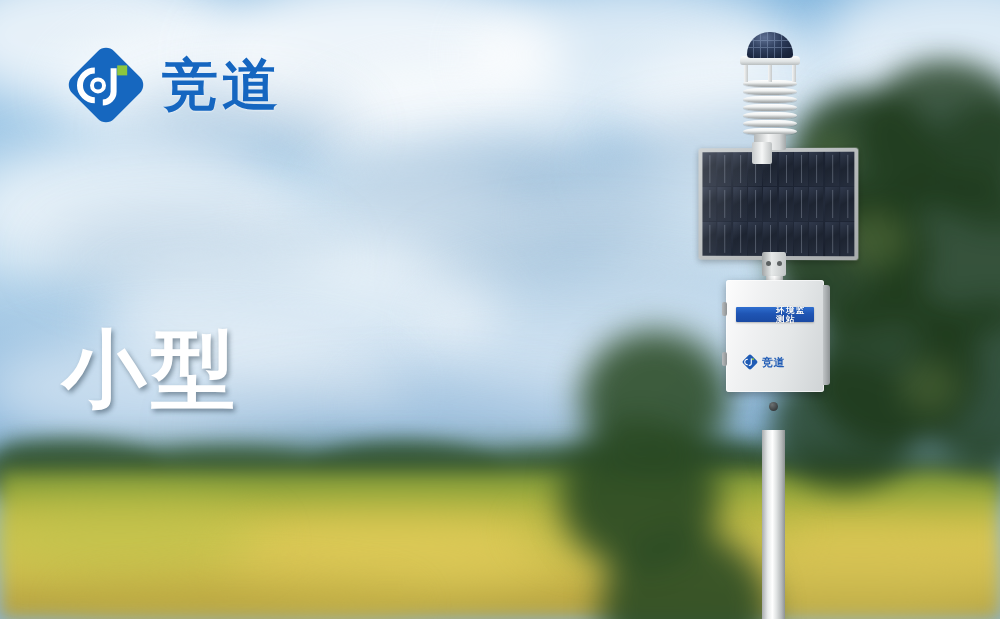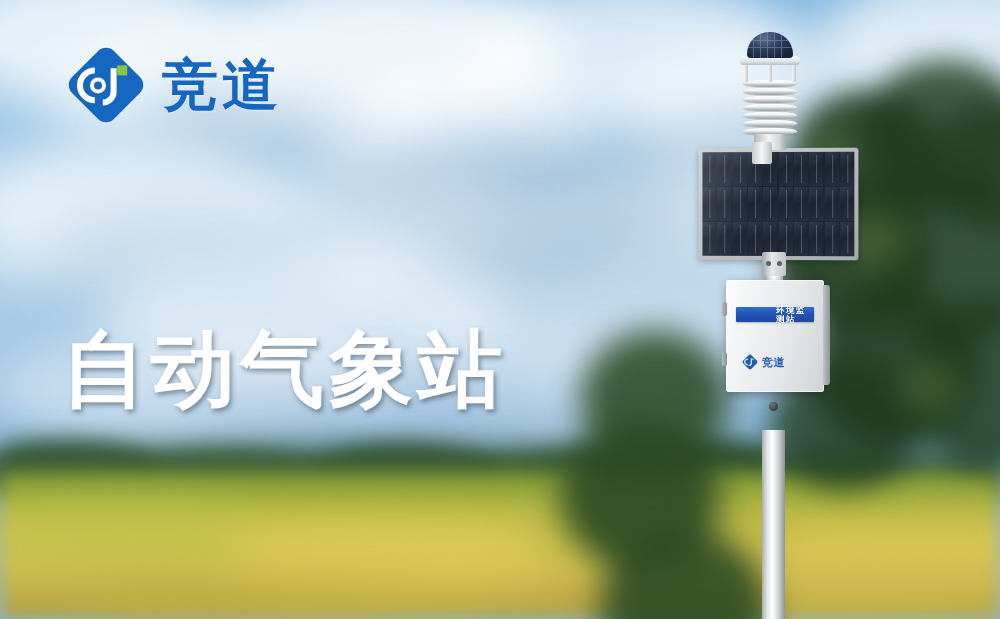--- a/index.html
+++ b/index.html
@@ -459,17 +459,17 @@
       <rect x="13" y="13" width="74" height="74" rx="14" ry="14" transform="rotate(45 50 50)" fill="#1667bf"></rect>
       <path d="M36 32 A18.5 18.5 0 1 0 36 69" fill="none" stroke="#ffffff" stroke-width="7.5" stroke-linecap="butt"></path>
       <circle cx="40" cy="50.5" r="7.5" fill="none" stroke="#ffffff" stroke-width="5"></circle>
       <path d="M59.5 29 L59.5 58.5 A13.5 13.5 0 0 1 46 72" fill="none" stroke="#ffffff" stroke-width="7.5" stroke-linecap="butt"></path>
       <rect x="64" y="25.5" width="12.5" height="12.5" fill="#8cc63f"></rect>
     </svg>
     <div class="brand-name">竞道</div>
   </div>
 
   <div class="headline">
-    <span class="l2">自动气象站</span>
+    <span class="l1">小型</span>
   </div>
 
 
 </div>
 
 </body></html>

